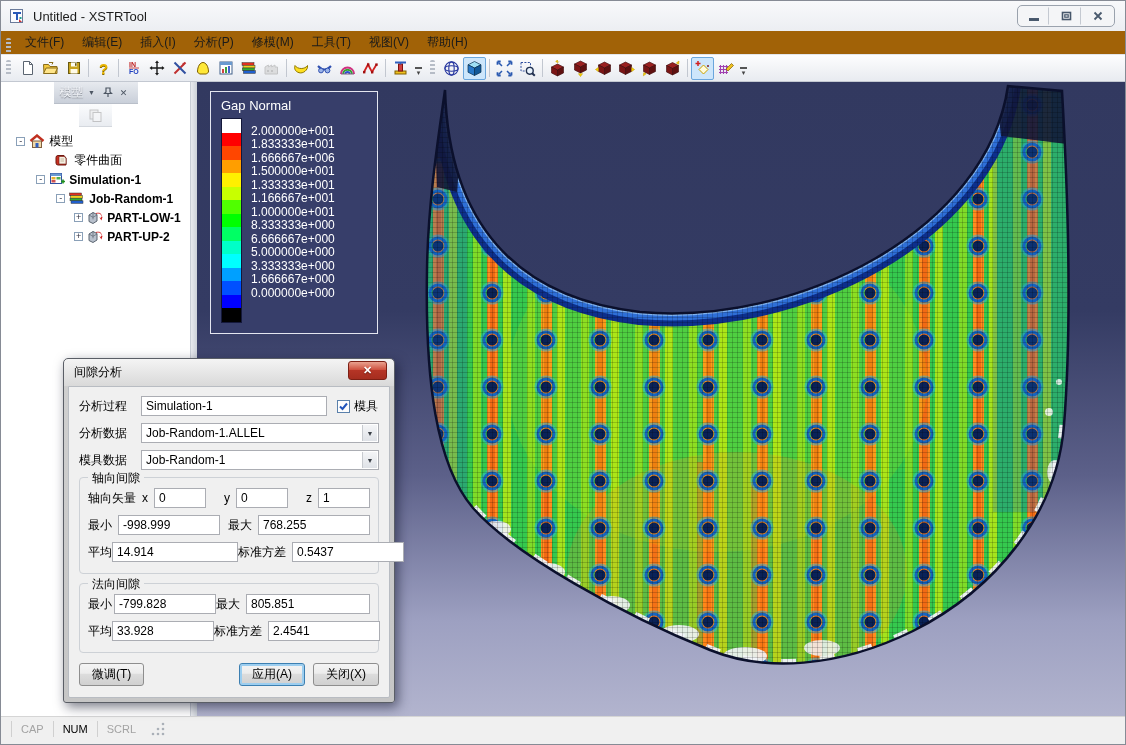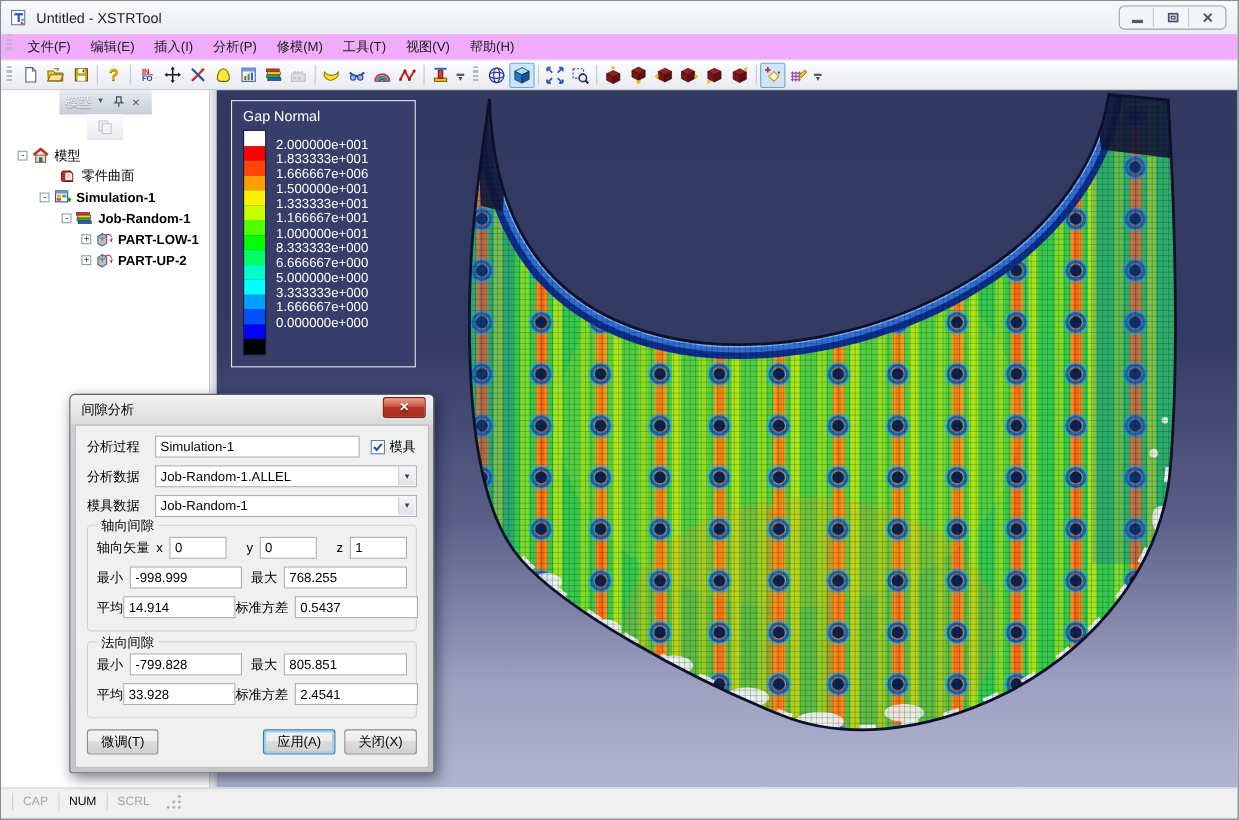--- a/index.html
+++ b/index.html
@@ -8,21 +8,21 @@
 
   
   .titlebar{position:absolute;top:0;left:0;right:0;height:30px;background:linear-gradient(#f8f9fb,#eceef2);display:flex;align-items:center;padding:0 8px;}
   .apptitle{font-size:13px;color:#1c1c1c;margin-left:8px;}
   .winbtns{position:absolute;right:10px;top:4px;display:flex;gap:2px;background:#f4f5f7;border:1px solid #9aa2ad;border-radius:5px;padding:1px;}
   .wbtn{width:30px;height:18px;display:flex;align-items:center;justify-content:center;border-radius:4px;border:1px solid transparent;}
   .wbtn:not(:last-child){border-right:1px solid #c4c9d1;border-radius:0;}
   .wbtn svg{stroke:#4a5a6e;}
 
   
-  .menubar{position:absolute;top:30px;left:0;right:0;height:24px;background:#f0abfc;display:flex;align-items:flex-start;border-bottom:1px solid #e2e5ea;}
+  .menubar{position:absolute;top:30px;left:0;right:0;height:24px;background:#a16207;display:flex;align-items:flex-end;border-bottom:1px solid #e2e5ea;}
   .grip{width:5px;height:16px;margin:0 5px;background:repeating-linear-gradient(180deg,#b6bcc6 0 2px,transparent 2px 4px);border-radius:2px;}
   .menu-item{font-size:12px;color:#1a1a1a;padding:3px 9px;}
   
   .toolbar{position:absolute;top:54px;left:0;right:0;height:27px;background:linear-gradient(#fdfdfe,#e8ebf0);border-bottom:1px solid #c3c8d1;display:flex;align-items:center;}
   .tsep{width:1px;height:18px;background:#c2c7d0;margin:0 3px;}
   .ti{width:23px;height:23px;display:flex;align-items:center;justify-content:center;border:1px solid transparent;border-radius:2px;}
   .ti.on{border-color:#6aa6dc;background:#cde6fb;}
   .ti.dis{opacity:.55;filter:grayscale(1);}
   .ovf{display:flex;flex-direction:column;align-items:center;font-size:7px;color:#444;line-height:4px;margin:0 3px;padding-top:6px;}
   .ovf b{display:block;width:7px;height:2px;background:#555;margin-bottom:2px;}
@@ -582,33 +582,33 @@
           <input class="dinput" style="width: 52px;" value="1">
         </div>
         <div class="drow">
           <span class="dlabel" style="width:30px;">最小</span>
           <input class="dinput" style="width: 102px;" value="-998.999">
           <span class="dlabel" style="margin-left:auto;margin-right:6px;">最大</span>
           <input class="dinput" style="width: 112px;" value="768.255">
         </div>
         <div class="drow">
           <span class="dlabel" style="width:30px;">平均</span>
-          <input class="dinput" style="width: 102px;" value="14.914">
+          <input class="dinput" style="width: 126px;" value="14.914">
           <span class="dlabel" style="margin-left:auto;margin-right:6px;">标准方差</span>
           <input class="dinput" style="width: 112px;" value="0.5437">
         </div>
       </div>
 
       <div class="grp">
         <span class="gtitle">法向间隙</span>
         <div class="drow">
           <span class="dlabel" style="width:30px;">最小</span>
           <input class="dinput" style="width: 102px;" value="-799.828">
           <span class="dlabel" style="margin-left:auto;margin-right:6px;">最大</span>
-          <input class="dinput" style="width: 112px;" value="805.851">
+          <input class="dinput" style="width: 124px;" value="805.851">
         </div>
         <div class="drow">
           <span class="dlabel" style="width:30px;">平均</span>
           <input class="dinput" style="width: 102px;" value="33.928">
           <span class="dlabel" style="margin-left:auto;margin-right:6px;">标准方差</span>
           <input class="dinput" style="width: 112px;" value="2.4541">
         </div>
       </div>
 
       <div class="btnrow">

